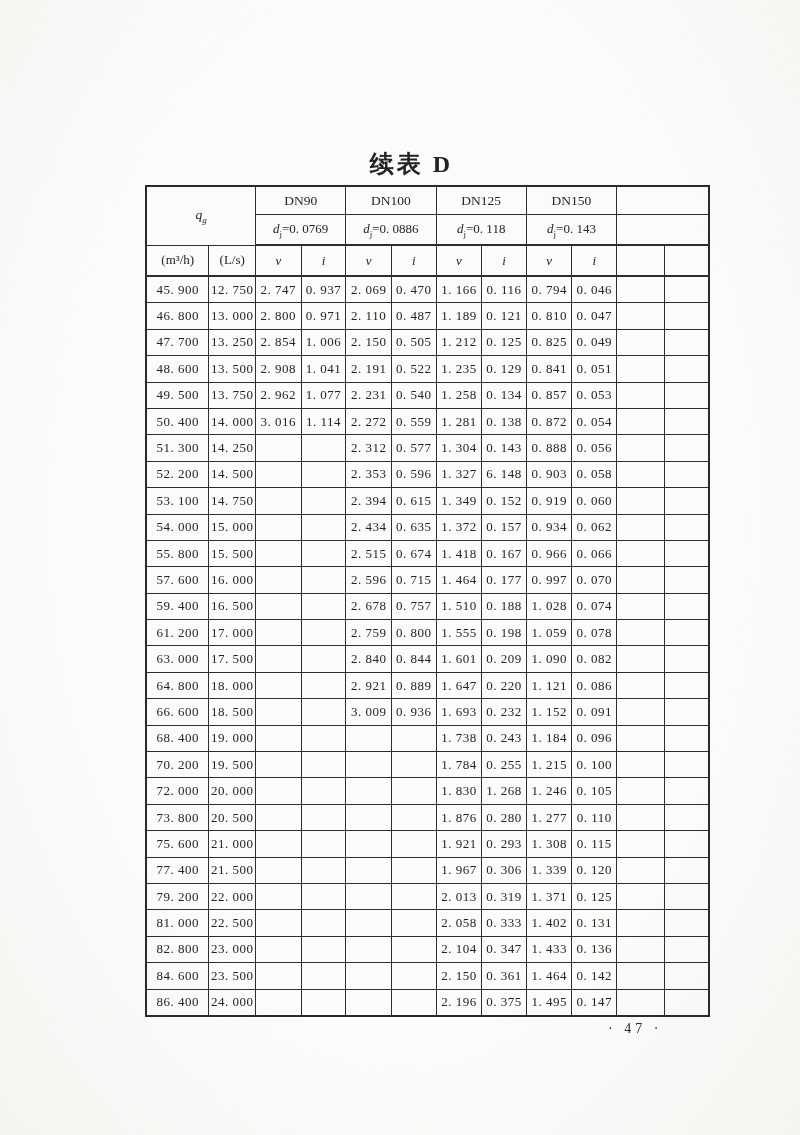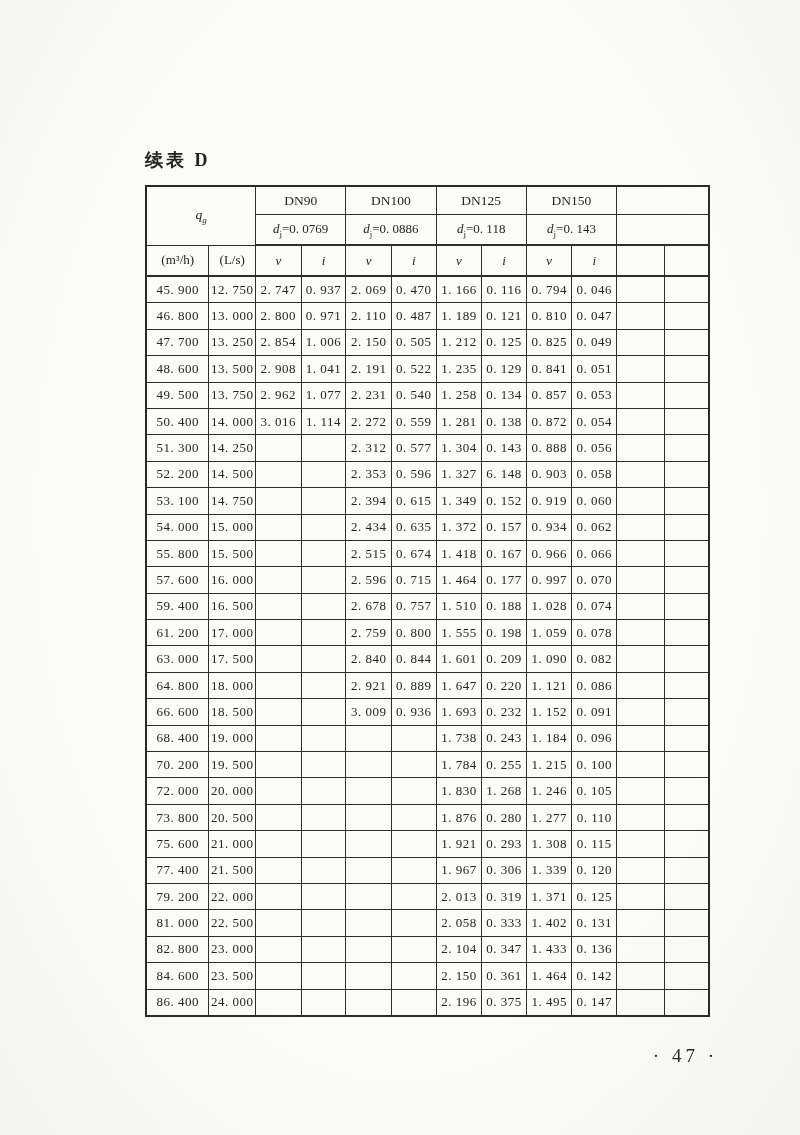--- a/index.html
+++ b/index.html
@@ -10,23 +10,23 @@
     color:#1f1f1f;
     position:relative;
     overflow:hidden;
   }
   .page{
     position:absolute;inset:0;
     background:radial-gradient(ellipse at 50% 45%, #fbfbf9 60%, #f4f4f1 100%);
   }
   .doc-title{
     position:absolute;
-    left:145px;top:148px;width:545px;
-    text-align:left;
-    font-size:18px;font-weight:bold;
+    left:139px;top:148px;width:545px;
+    text-align:center;
+    font-size:24px;font-weight:bold;
     letter-spacing:3px;
     color:#222;
   }
   table.main{
     position:absolute;
     left:145px;top:185px;
     width:565px;
     border-collapse:collapse;
     table-layout:fixed;
     background:transparent;
@@ -48,25 +48,24 @@
   tr.hrow3 td{height:29px;border-bottom-width:2px;margin-top:20px;}
   tbody td{height:25.4px;letter-spacing:0.5px;}
   td.qcell{font-style:italic;font-size:14px;}
   td.qcell sub{font-size:9px;}
   .dj i{font-size:13px;}
   .dj sub{font-size:9px;}
   .vi{font-style:italic;font-size:14px;}
   .page-number{
     position:absolute;
     left:608px;top:1021px;width:110px;
-    text-align:right;
-    font-size:19px;
+    text-align:left;
+    font-size:14px;
     letter-spacing:4px;
     color:#2a2a28;
-    margin-top:24px;
   }
 </style>
 </head>
 <body>
 
 <div class="page">
 
   <div class="doc-title"><span>续表 D</span></div>
 
   <table class="main">

